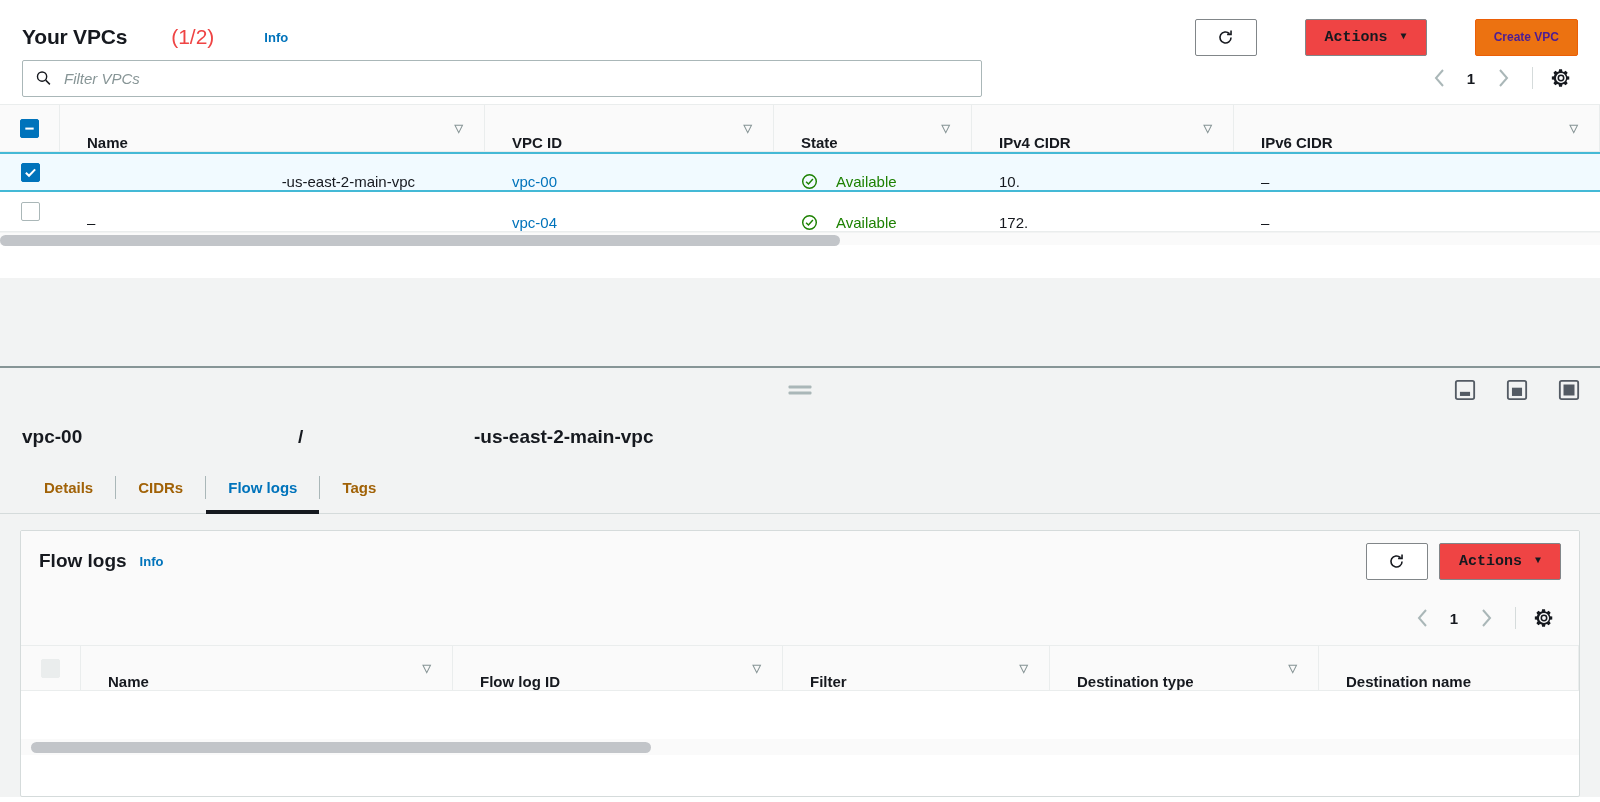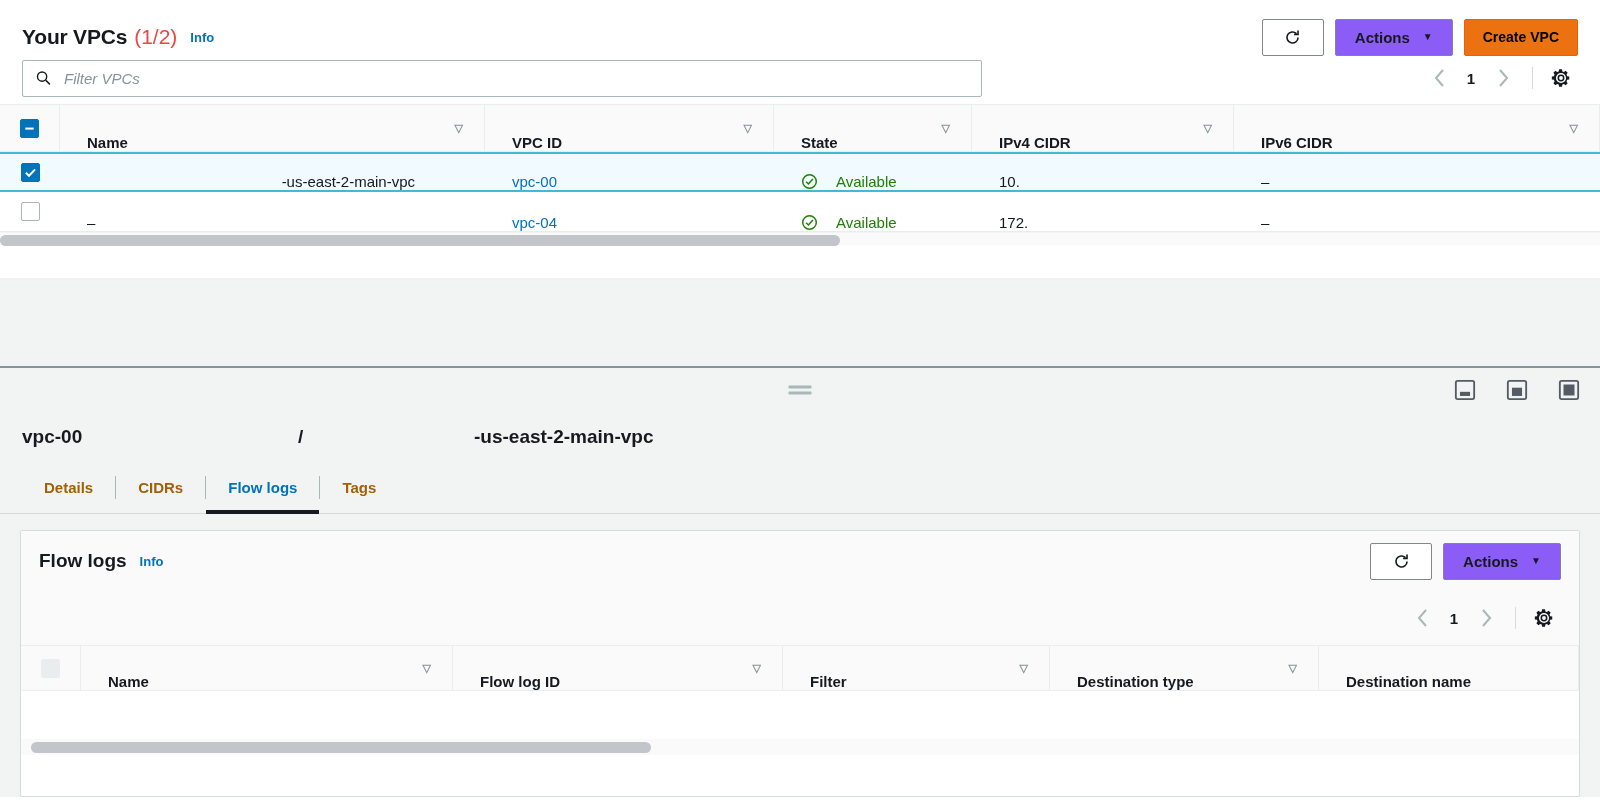--- a/index.html
+++ b/index.html
@@ -11,20 +11,21 @@
     overflow: hidden;
   }
 
   
   .vpc-panel { position: relative; background: #ffffff; height: 278px; }
 
   .panel-head {
     display: flex; align-items: center;
     padding: 22px 22px 0 22px;
     height: 52px;
+    gap: 37px;
   }
   .panel-title {
     font-size: 21px; font-weight: bold; color: #16191f;
     letter-spacing: -0.2px;
   }
   .panel-count {
     font-size: 21px; font-weight: normal; color: #ef4444;
     margin-left: 7px;
   }
   .info-link {
@@ -36,32 +37,32 @@
   .btn-icon {
     width: 62px; height: 37px;
     border: 1px solid #818689; border-radius: 2px;
     background: #ffffff; cursor: pointer;
     display: flex; align-items: center; justify-content: center;
   }
   .btn-icon svg { width: 19px; height: 19px; }
   .btn-normal {
     height: 37px; padding: 0 19px;
     border: 1px solid #818689; border-radius: 2px;
-    background: #8b5cf6; cursor: pointer;
+    background: #ef4444; cursor: pointer;
     display: flex; align-items: center; gap: 13px;
     font-size: 15px; font-weight: bold; color: #16191f;
-    font-family: Liberation Sans, sans-serif;
+    font-family: Liberation Mono, monospace;
     margin-left: 11px;
   }
   .btn-primary {
     height: 37px; padding: 0 18px;
     border: 1px solid #eb5f07; border-radius: 2px;
     background: #ec7211; cursor: pointer;
     display: flex; align-items: center;
-    font-size: 14px; font-weight: bold; color: #000000;
+    font-size: 12px; font-weight: bold; color: #4c1d95;
     font-family: "Liberation Sans", sans-serif;
     margin-left: 11px;
   }
   .caret { font-size: 10px; line-height: 1; color: #16191f; }
 
   .filter-row {
     display: flex; align-items: center;
     padding: 0 22px; height: 52px;
   }
   .search-box {

